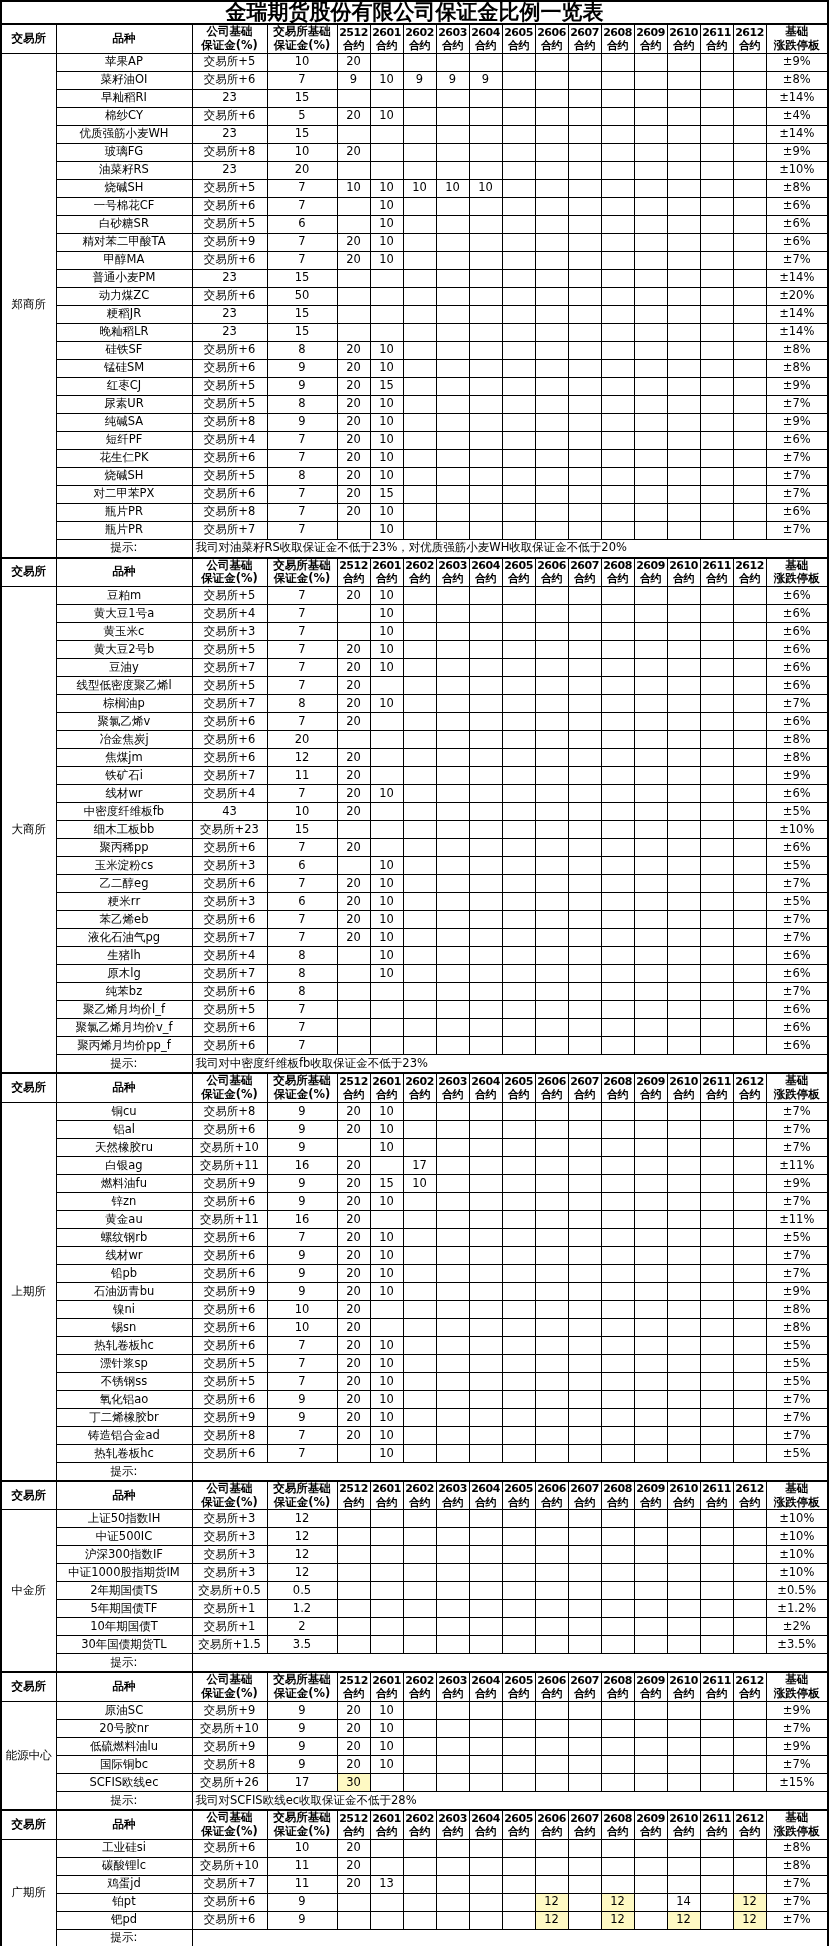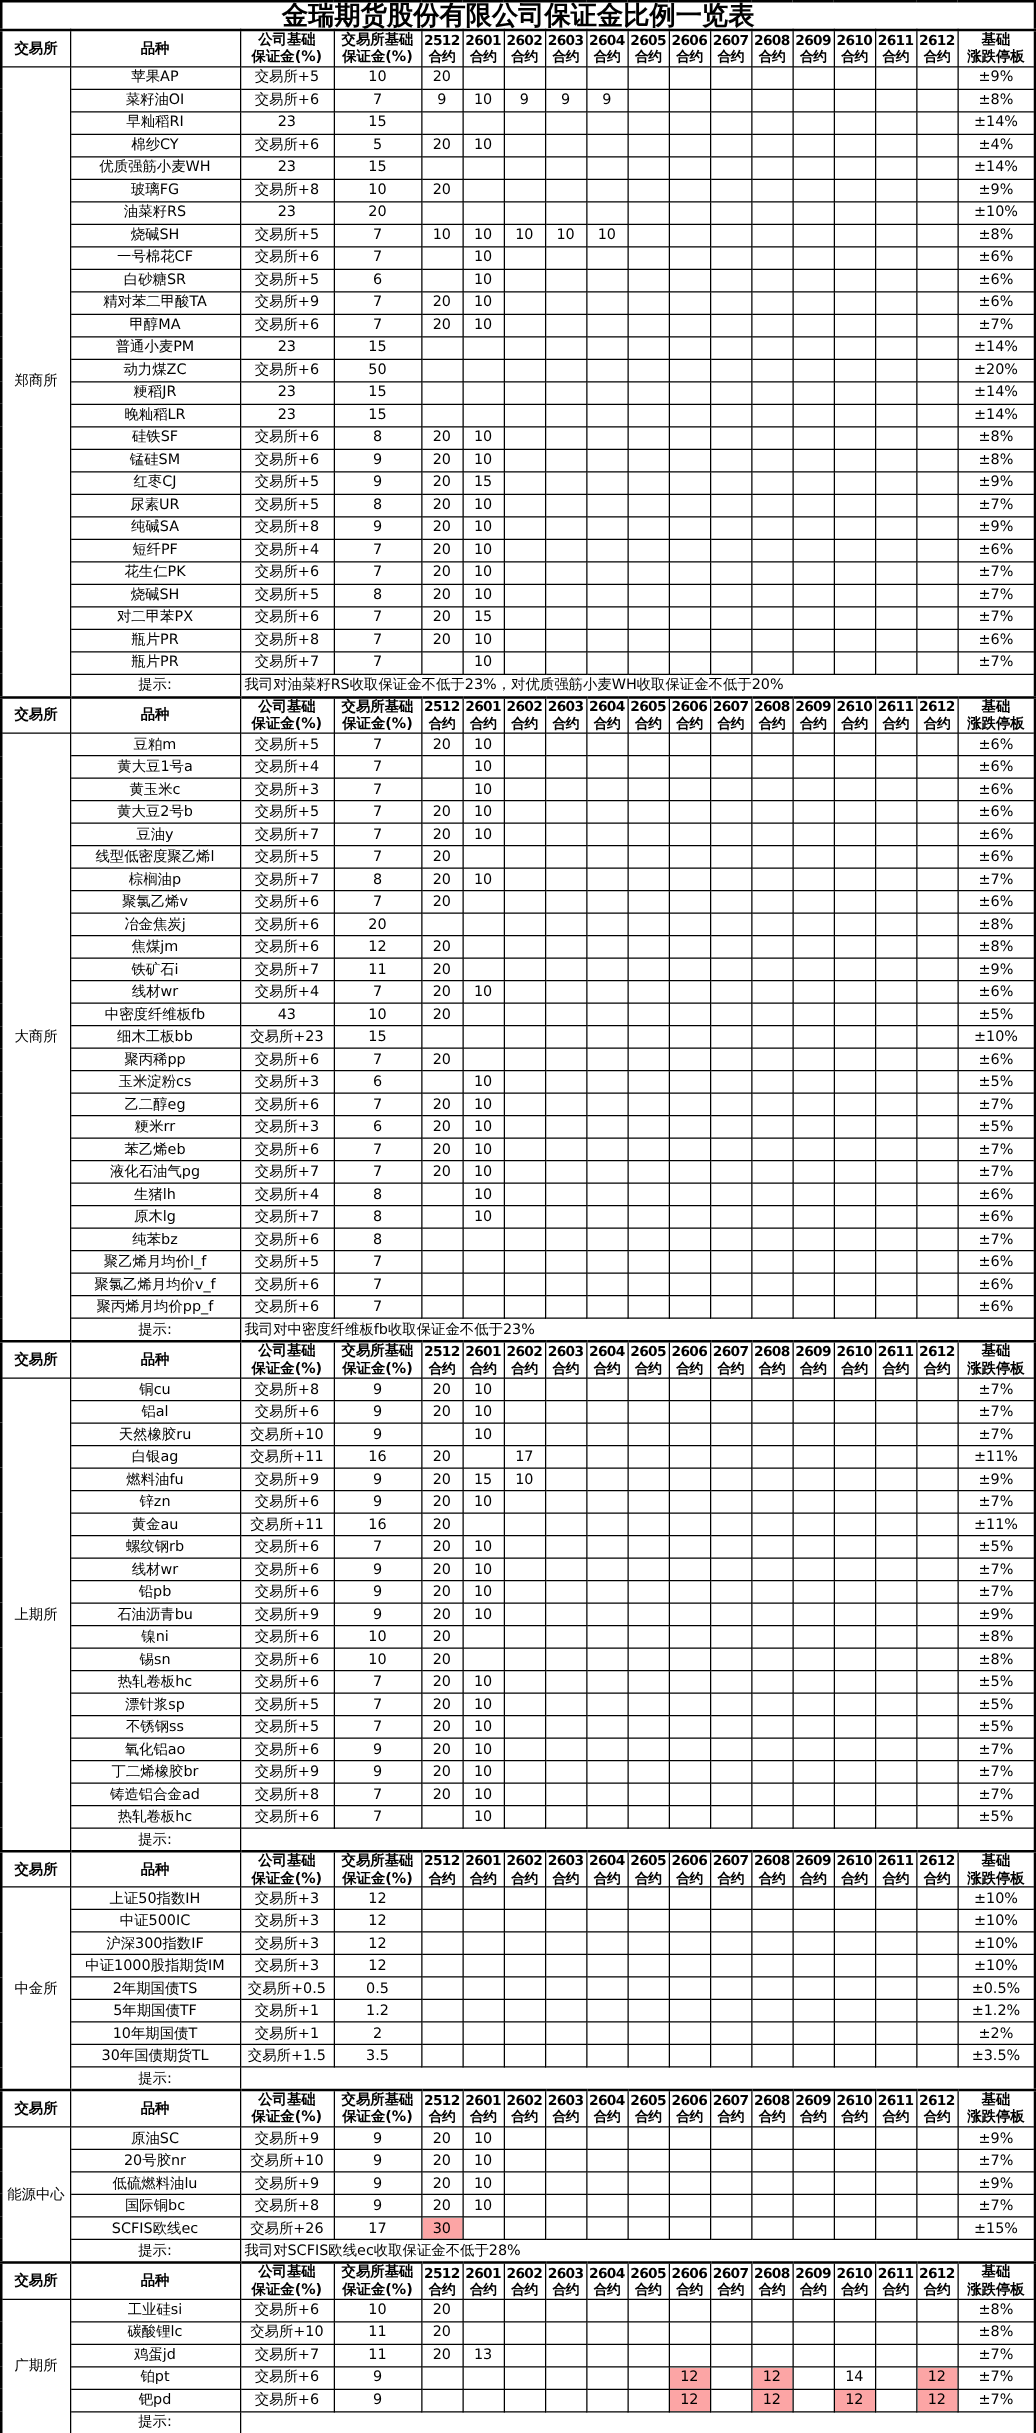--- a/index.html
+++ b/index.html
@@ -5,21 +5,21 @@
   html,body{margin:0;padding:0;background:#fff;}
   body{width:829px;font-family:"DejaVu Sans",sans-serif;}
   table{border-collapse:collapse;table-layout:fixed;width:828px;border:2px solid #000;}
   td,th{border:1px solid #000;color:#000;text-align:center;vertical-align:middle;padding:0;overflow:hidden;font-family:"DejaVu Sans",sans-serif;}
   tr.title-row td{height:16px;font-size:21px;font-weight:bold;border-bottom:2px solid #000;line-height:1;}
   tr.header-row th{height:27px;font-size:11.5px;font-weight:bold;white-space:pre-line;line-height:1.2;border-top:2px solid #000;}
   tr.header-row th.contract{font-size:11px;letter-spacing:-0.5px;}
   tr.data-row td{height:17px;font-size:11.5px;line-height:1;white-space:nowrap;}
   td.exch{font-size:12px;margin-left:33px;}
   td.num{font-size:11.5px;}
-  td.hl{background:#fca5a5;}
+  td.hl{background:#fef9c3;}
   td.note-text{text-align:left;padding-left:3px;margin-top:16px;}
 </style>
 </head>
 <body>
 
 <table>
   <colgroup>
     <col style="width:55px">
       <col style="width:136px">
       <col style="width:75px">

